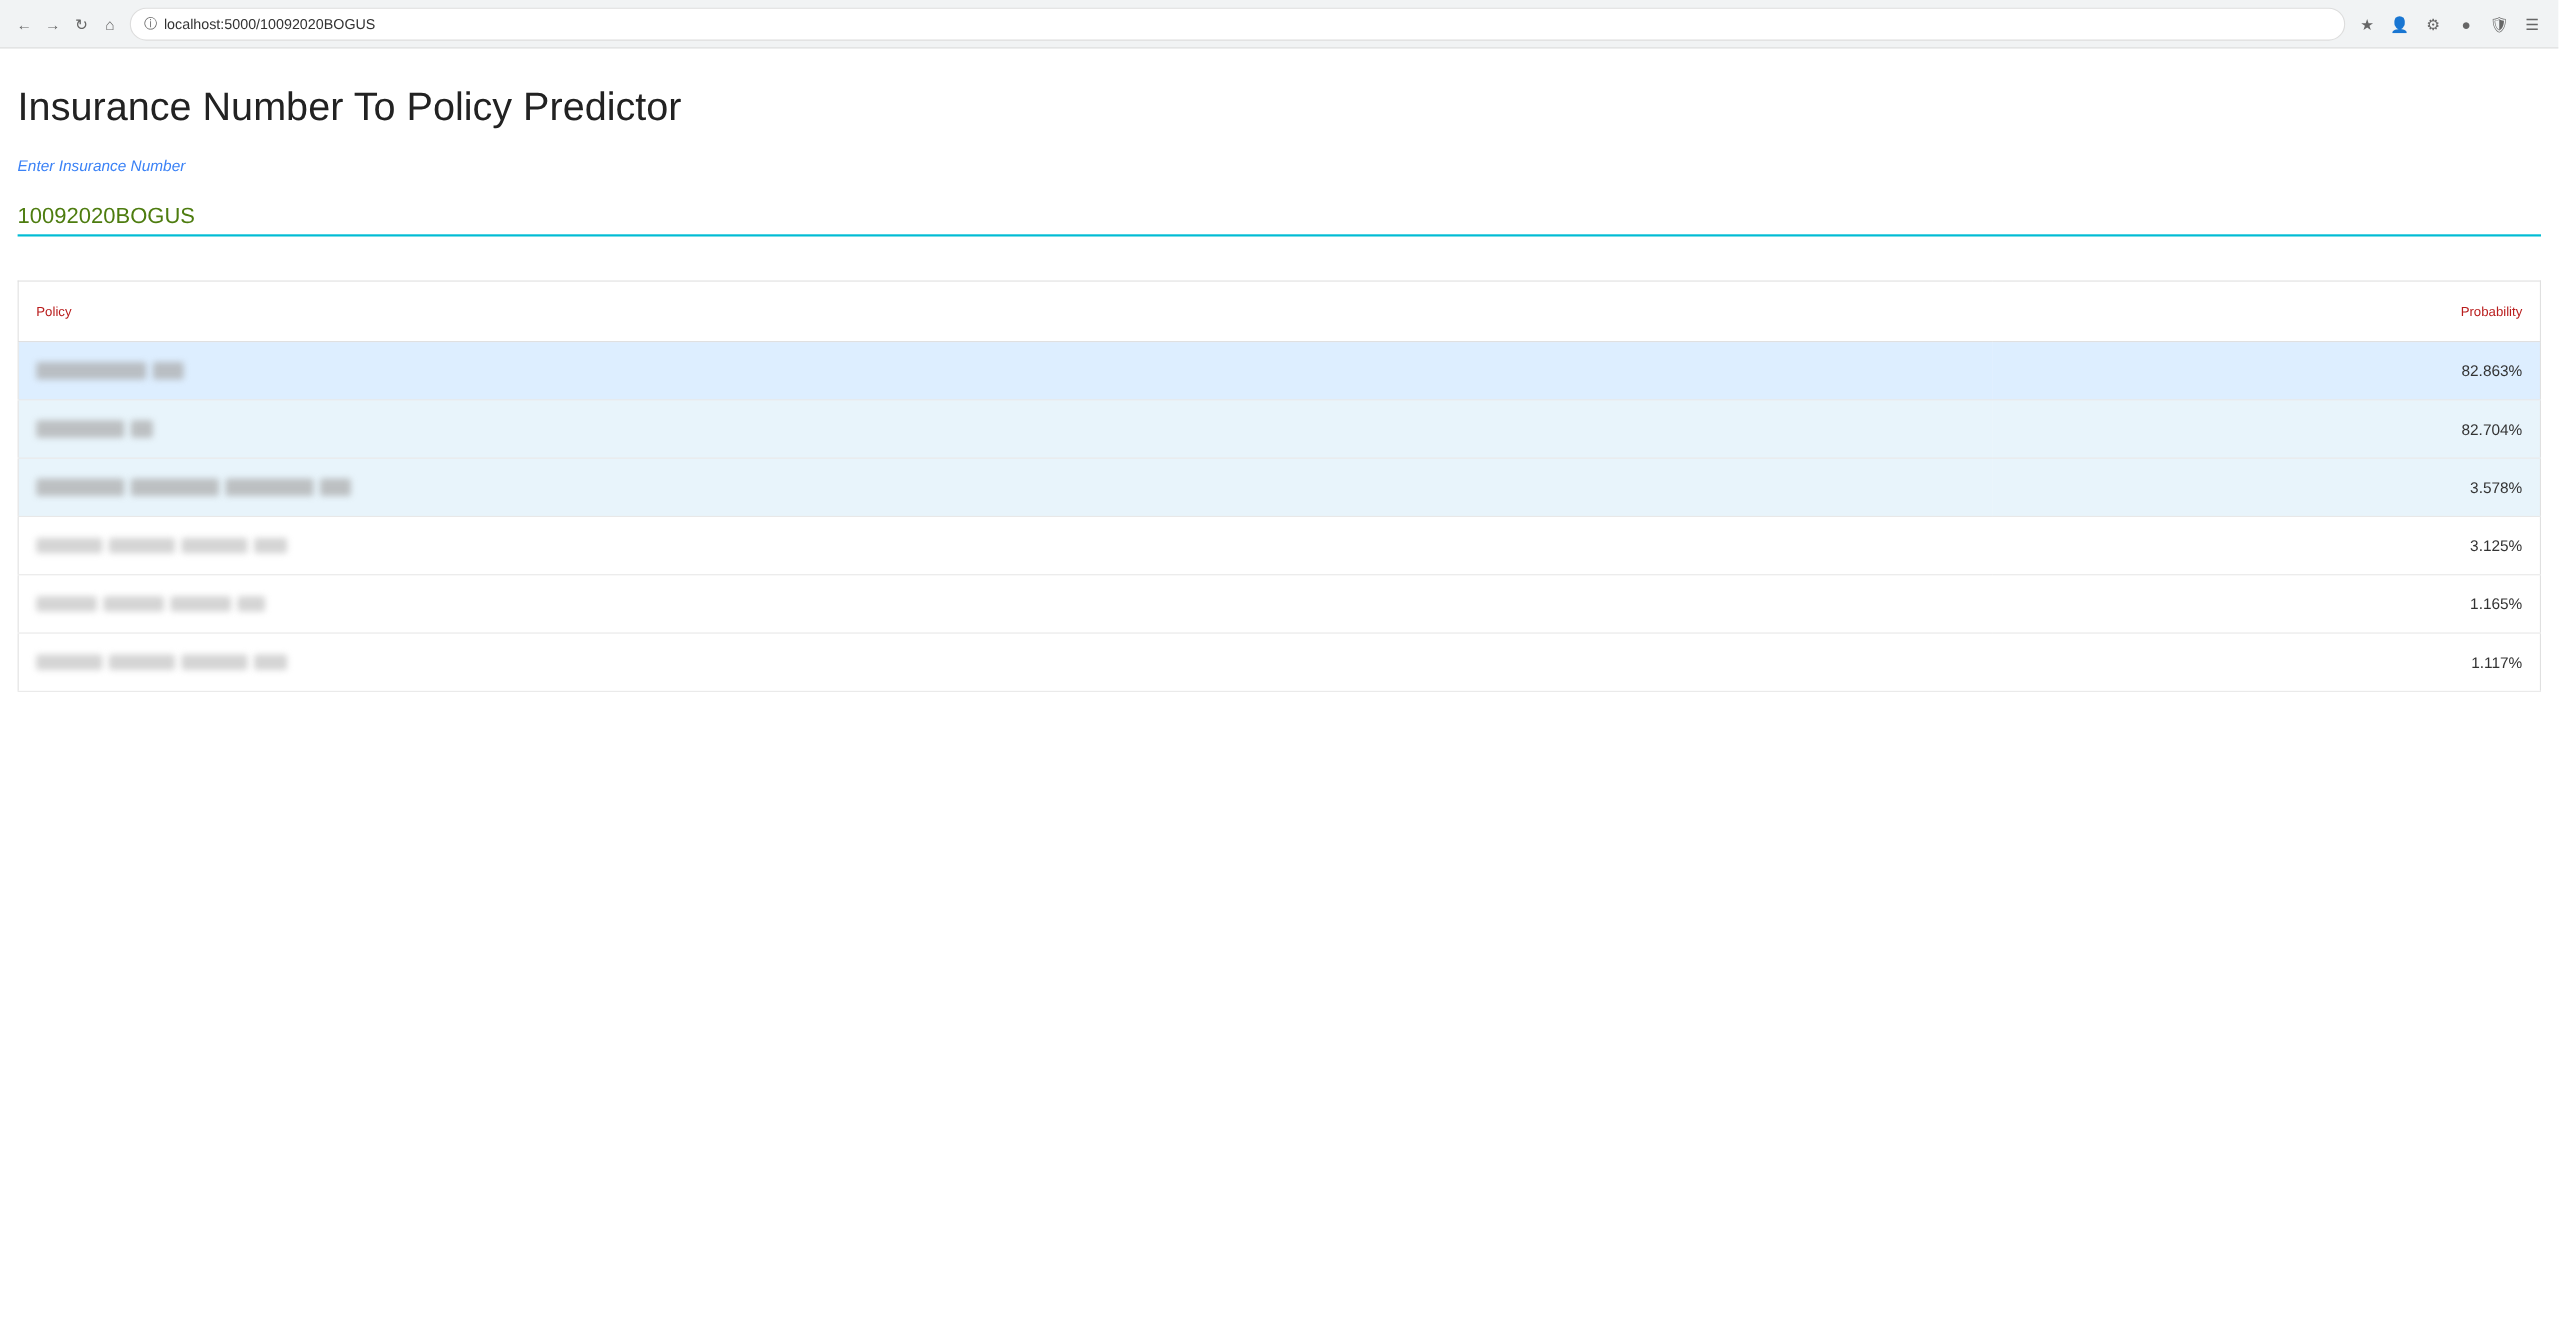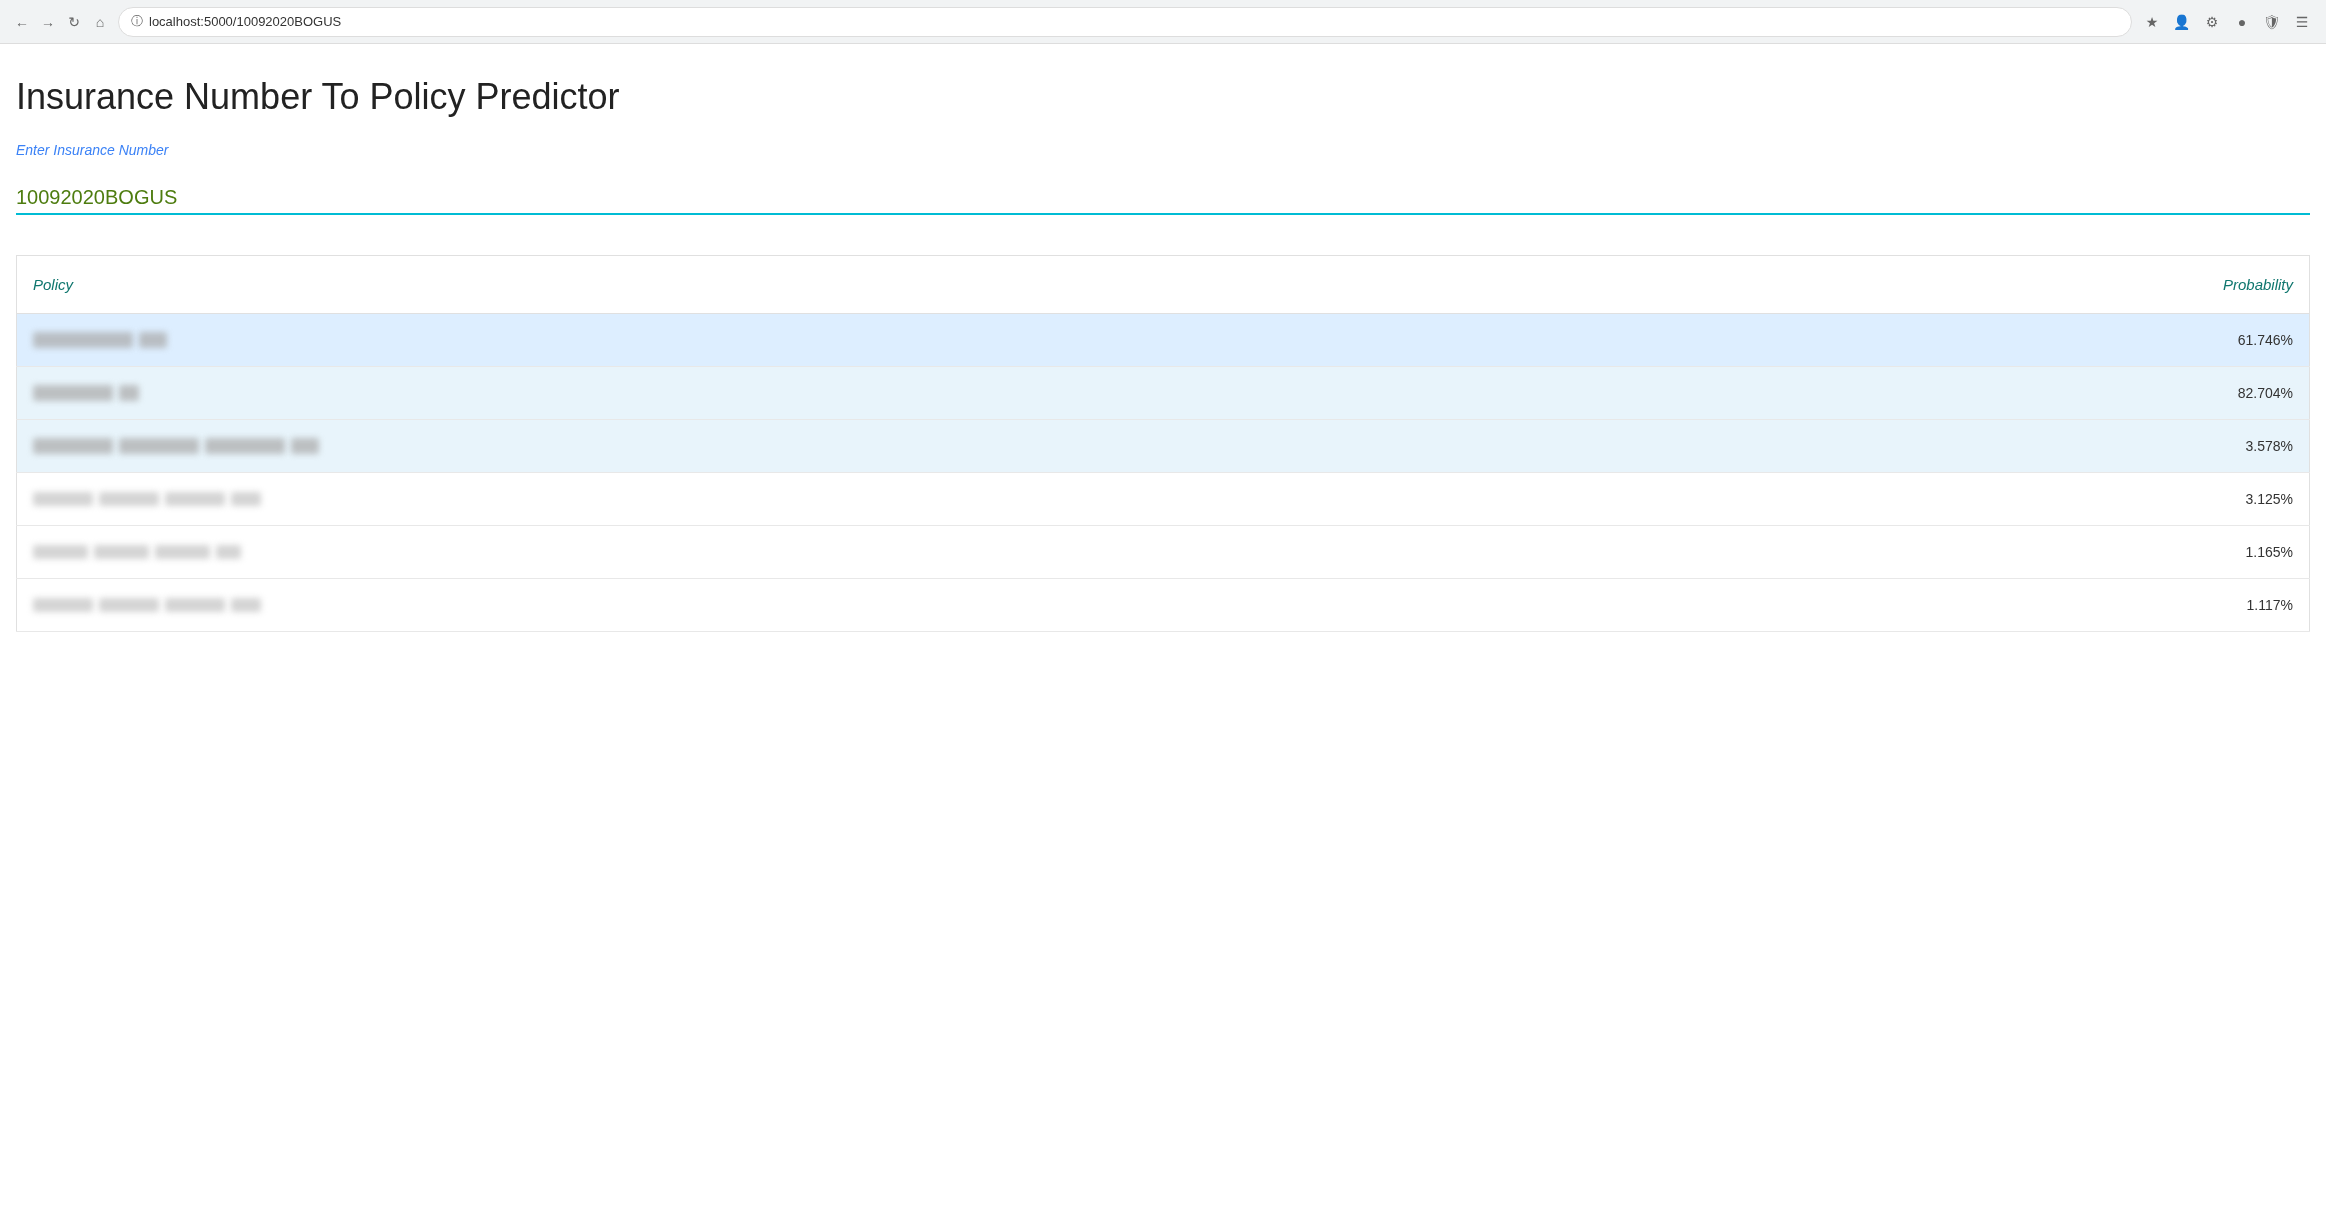--- a/index.html
+++ b/index.html
@@ -127,24 +127,23 @@
       margin-top: 8px;
     }
 
     .results-table thead tr {
       border-bottom: 1px solid #e0e0e0;
     }
 
     .results-table th {
       padding: 20px 16px;
       text-align: left;
-      font-size: 15px;
-      color: #0f766e;
+      font-size: 12px;
+      color: #b91c1c;
       font-weight: 400;
-      font-style: italic;
     }
 
     .results-table th.prob-col {
       text-align: right;
     }
 
     .results-table tbody tr {
       border-bottom: 1px solid #e8e8e8;
     }
 
@@ -224,21 +223,21 @@
     </thead>
     <tbody>
 
       <tr class="highlighted">
         <td>
           <div class="row1-policy">
             <span class="blur-block" style="width:100px; height:16px;"></span>
             <span class="blur-block" style="width:28px; height:16px;"></span>
           </div>
         </td>
-        <td class="td-prob">61.746%</td>
+        <td class="td-prob">82.863%</td>
       </tr>
 
       <tr class="highlighted-medium">
         <td>
           <div class="row1-policy">
             <span class="blur-block" style="width:80px; height:16px;"></span>
             <span class="blur-block" style="width:20px; height:16px;"></span>
           </div>
         </td>
         <td class="td-prob">82.704%</td>

